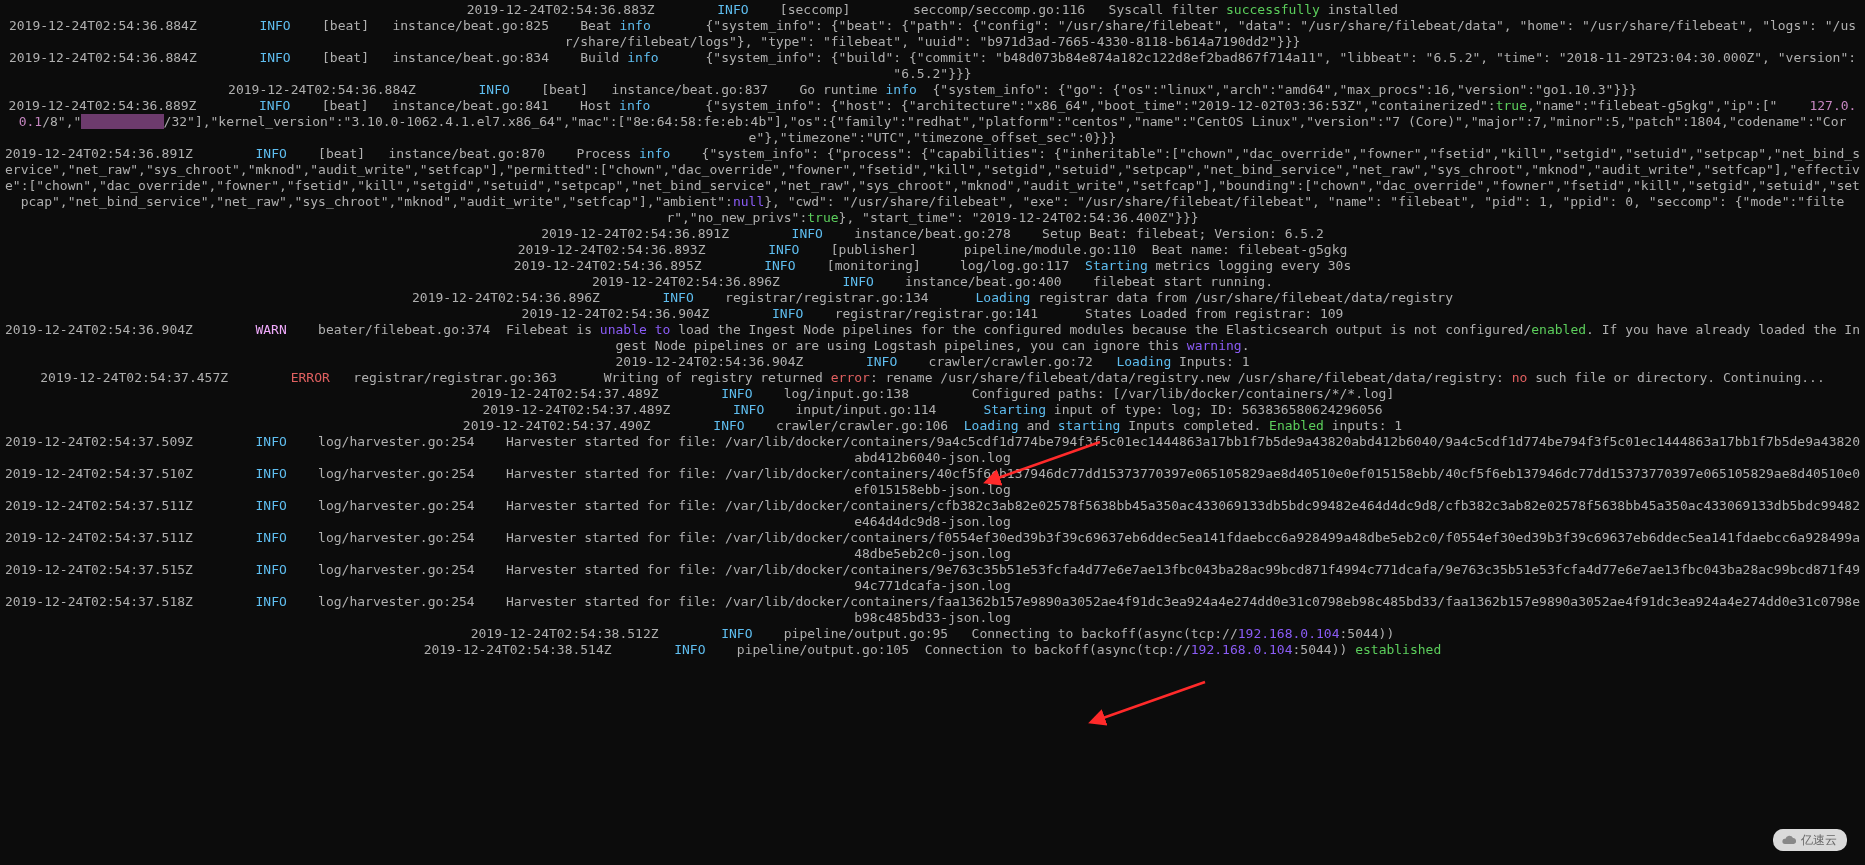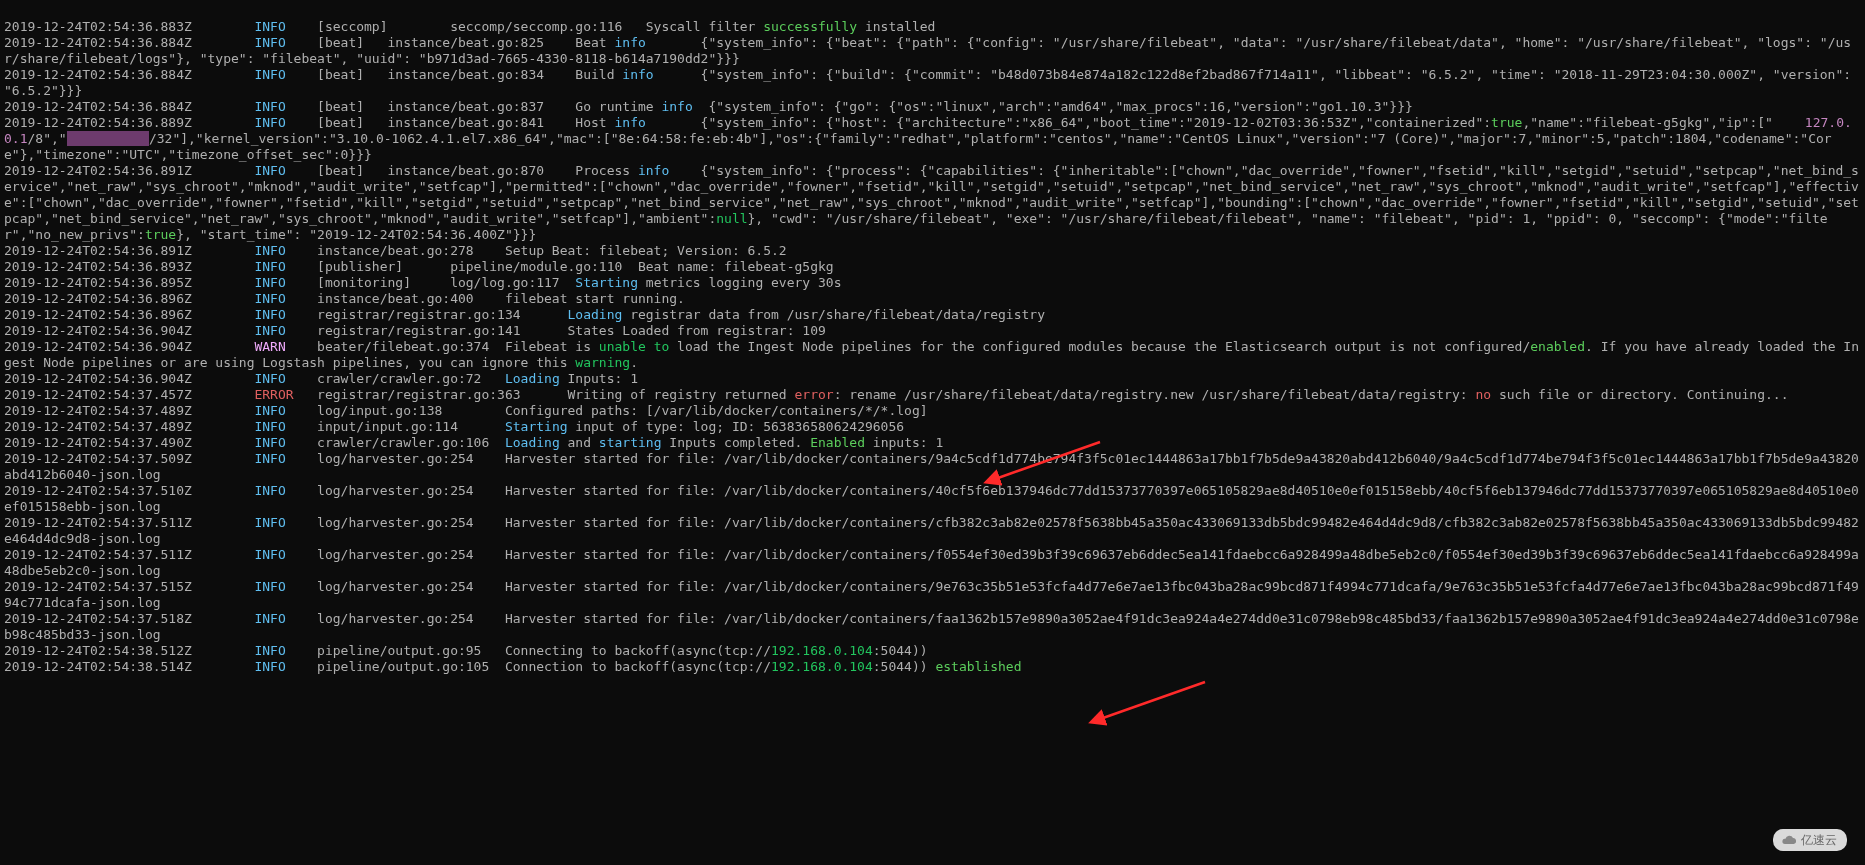--- a/index.html
+++ b/index.html
@@ -11,27 +11,28 @@
     font-size: 13px;
     line-height: 16px;
     width: 1865px;
     height: 865px;
     overflow: hidden;
     position: relative;
   }
   .log {
     white-space: pre-wrap;
     word-break: break-all;
-    padding: 19px 4px;
+    padding: 2px 4px;
+    text-align: center;
   }
   .t-info   { color: #5fbef0; }      
   .t-warn   { color: #f0abfc; }      
   .t-error  { color: #e06060; }      
   .t-green  { color: #5cce5c; }      
-  .t-orange { color: #22c55e; }      
+  .t-orange { color: #8b5cf6; }      
   .t-red    { color: #e06060; }
   .t-purple { color: #c586c0; margin-left: 32px; }      
   .t-pink   { background:#6d3b6d; color:#c0a8c0; padding:0 2px; } 
   .t-gray   { color: #b0b0b0; }
   .watermark {
     position: absolute;
     right: 18px;
     bottom: 14px;
     background: rgba(255,255,255,0.85);
     color:#666;

